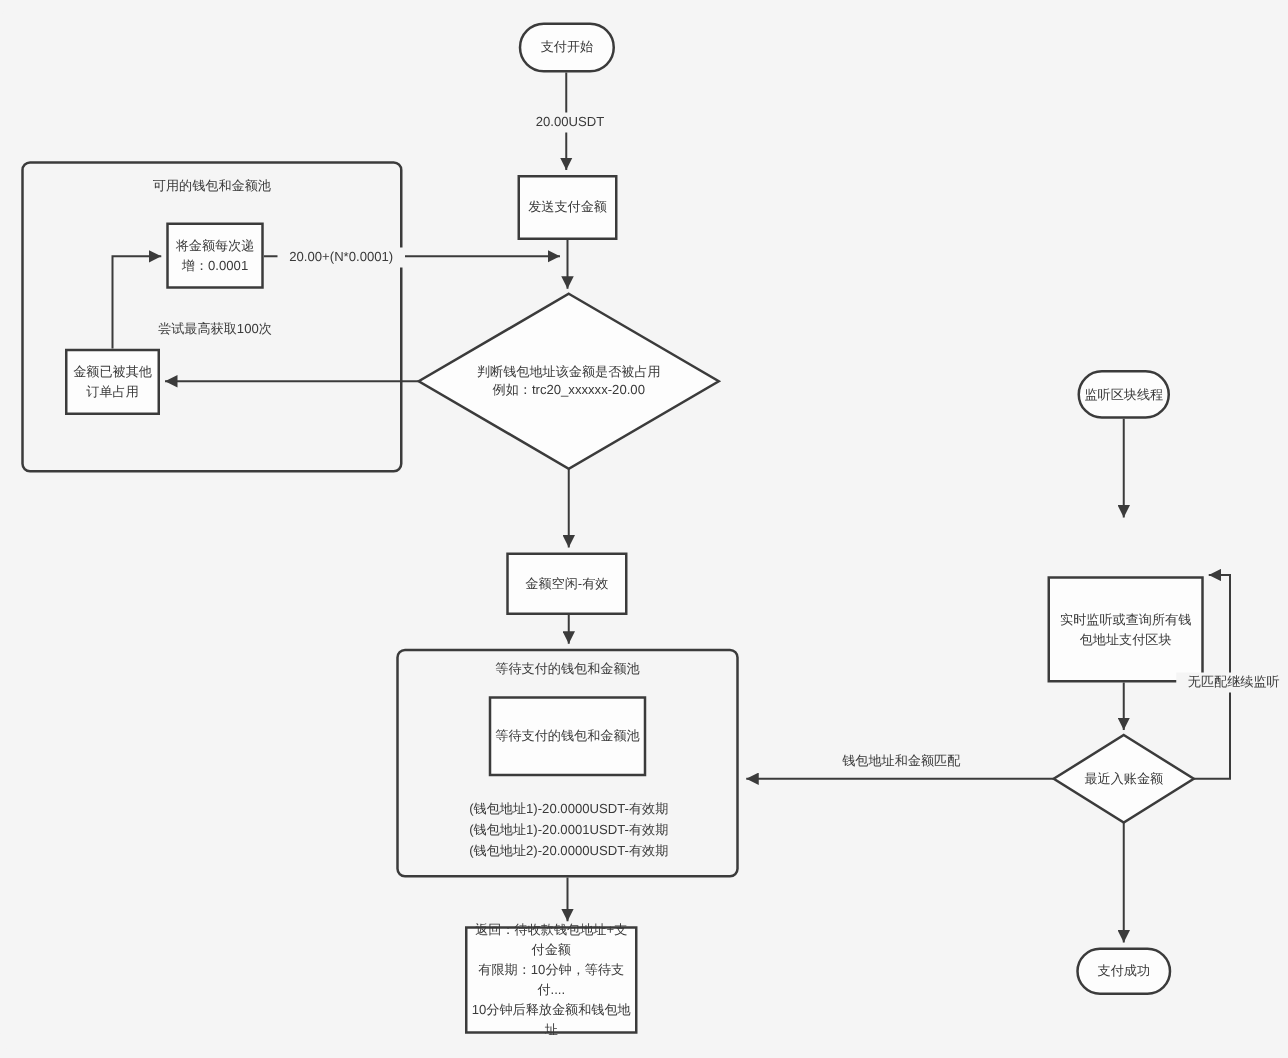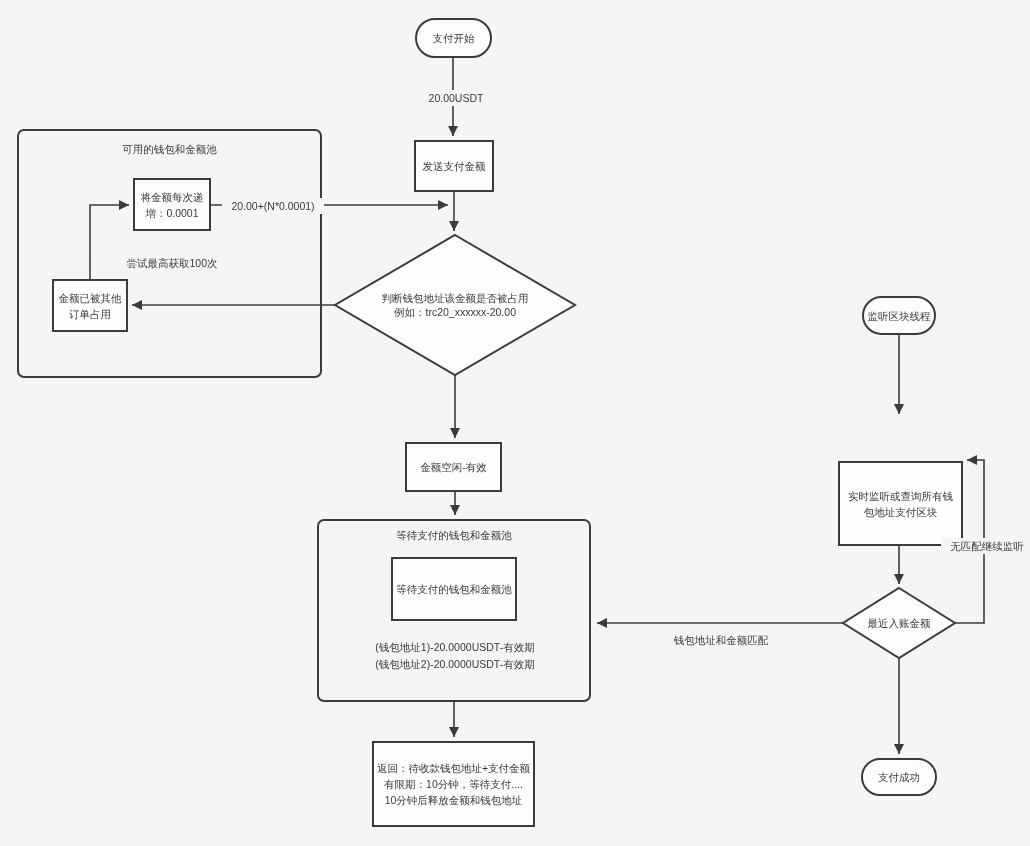--- a/index.html
+++ b/index.html
@@ -123,24 +123,25 @@
   </div>
 
   <div class="label title-label" style="left:317px; top:528px; width:274px;">等待支付的钱包和金额池</div>
 
   <div class="node" style="left:391px; top:557px; width:126px; height:64px;">
     <span>等待支付的钱包和金额池</span>
   </div>
 
   <div class="label pool-entries" style="left:329px; top:639px; width:252px;">
     <div>(钱包地址1)-20.0000USDT-有效期</div>
+    <div>(钱包地址1)-20.0001USDT-有效期</div>
     <div>(钱包地址2)-20.0000USDT-有效期</div>
   </div>
 
-  <div class="node multiline" style="left:372px; top:741px; width:163px; height:86px;">
+  <div class="node multiline" style="left:372px; top:741px; width:138px; height:86px;">
     <div>返回：待收款钱包地址+支付金额</div>
     <div>有限期：10分钟，等待支付....</div>
     <div>10分钟后释放金额和钱包地址</div>
   </div>
 
   <div class="node terminator" style="left:862px; top:296px; width:74px; height:39px;">
     <span>监听区块线程</span>
   </div>
 
   <div class="node multiline" style="left:838px; top:418px; width:125px; height:85px; padding:0 4px;margin-top:43px;">
@@ -150,17 +151,17 @@
   <div class="label" style="left:843px; top:616px; width:112px;">最近入账金额</div>
 
   <div class="node terminator" style="left:861px; top:758px; width:76px; height:38px;">
     <span>支付成功</span>
   </div>
 
   <div class="label edge-label" style="left:413px; top:90px; width:80px;">20.00USDT</div>
 
   <div class="label edge-label" style="left:222px; top:198px; width:96px;">20.00+(N*0.0001)</div>
 
-  <div class="label edge-label" style="left:660px; top:633px; width:116px;font-family:Liberation Serif, serif;">钱包地址和金额匹配</div>
+  <div class="label edge-label" style="left:660px; top:601px; width:116px;">钱包地址和金额匹配</div>
 
   <div class="label edge-label" style="left:941px; top:538px; width:86px;">无匹配继续监听</div>
 
 </div>
 
 </body></html>

